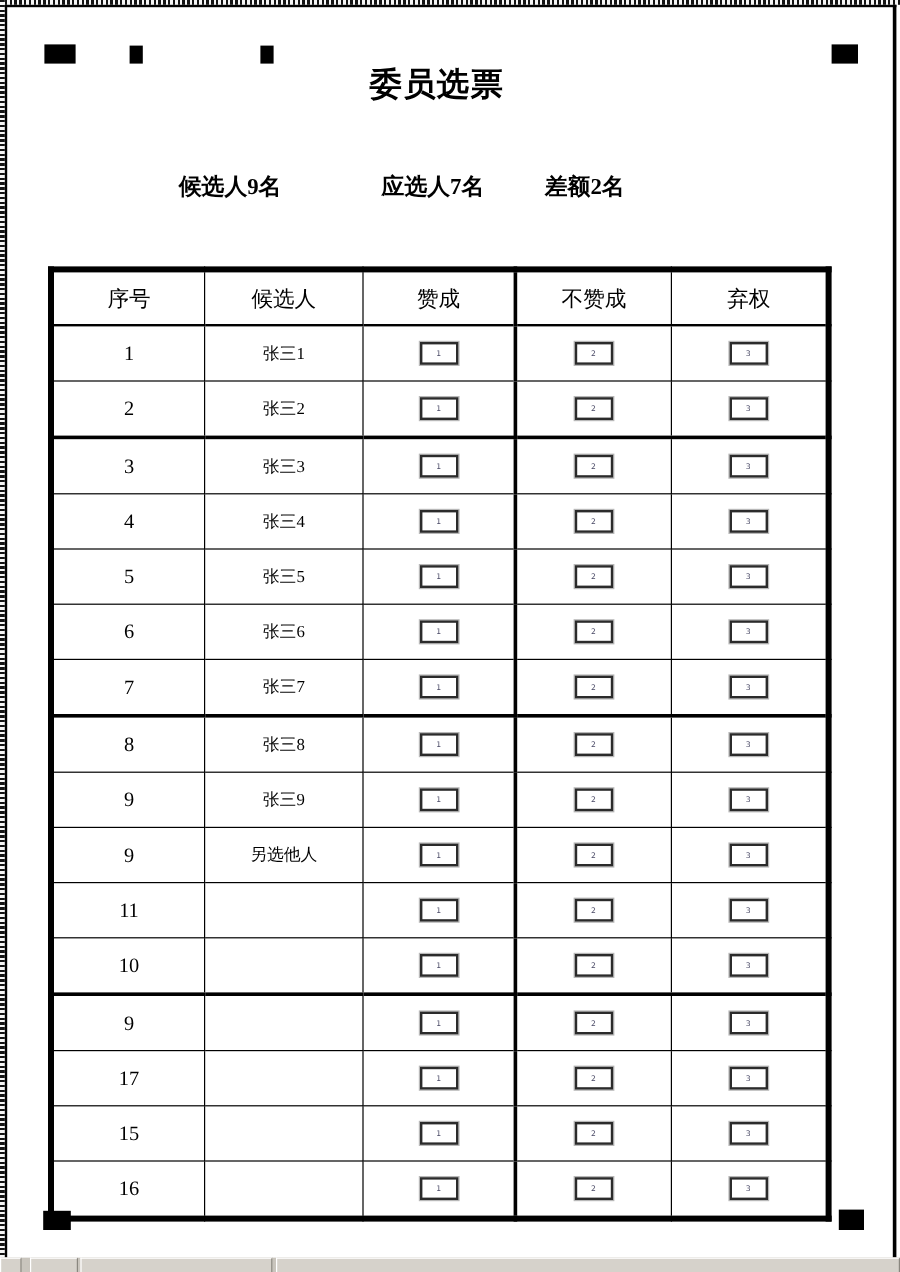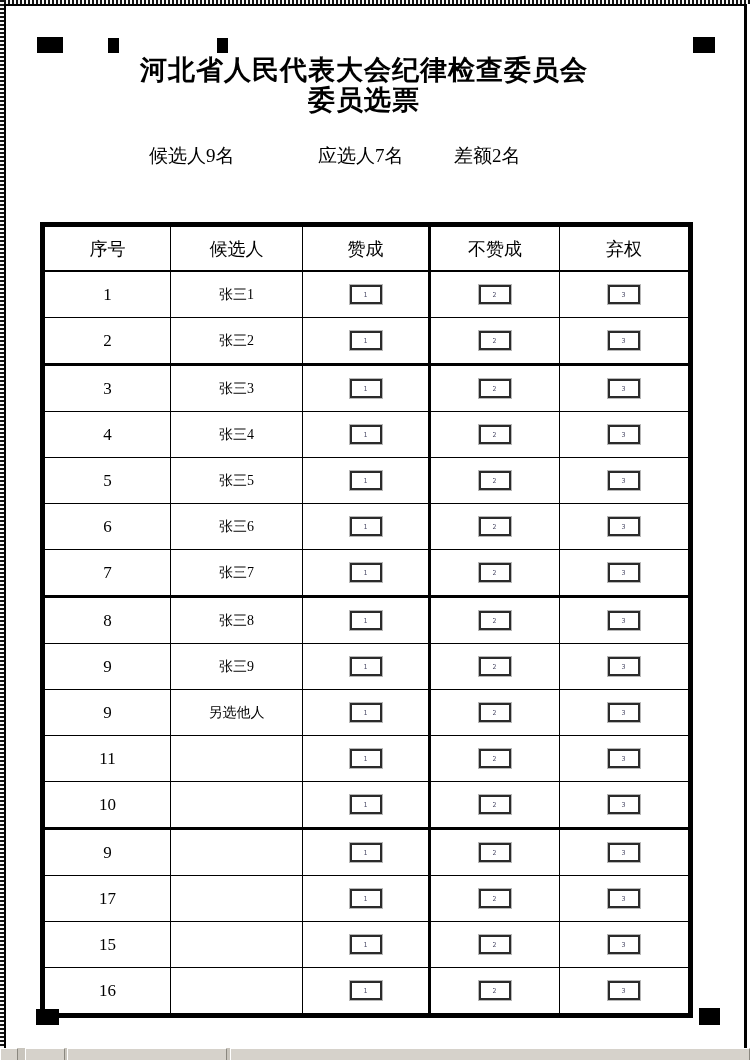--- a/index.html
+++ b/index.html
@@ -24,21 +24,21 @@
   .m-ts1 { left:108px; top:38px;  width:11px; height:15px; }
   .m-ts2 { left:217px; top:38px;  width:11px; height:15px; }
   .m-tr  { left:693px; top:37px;  width:22px; height:16px; }
   .m-bl  { left:36px;  top:1009px; width:23px; height:16px; }
   .m-br  { left:699px; top:1008px; width:21px; height:17px; }
 
   .title { position:absolute; top:55px; left:0; width:728px; text-align:center;
     font-size:27px; font-weight:bold; line-height:30px; letter-spacing:1px; }
   .title div { white-space:nowrap; }
 
-  .info { position:absolute; top:143px; font-size:19px; font-weight:400; white-space:nowrap;text-align:center; }
+  .info { position:absolute; top:143px; font-size:19px; font-weight:700; white-space:nowrap;text-align:center; }
   .info-candidates { left:149px; }
   .info-seats     { left:318px; }
   .info-margin    { left:454px; }
 
   .note { position:absolute; top:184px; left:20px; width:648px; text-align:center;
     font-size:17px; white-space:nowrap; }
 
   table.ballot { position:absolute; left:40px; top:222px; width:648px;
     border-collapse:collapse; table-layout:fixed; border:5px solid #000000; }
   .ballot th, .ballot td { border:1px solid #000; text-align:center;
@@ -78,21 +78,20 @@
   <div class="frame-right"></div>
 
   <div class="mark m-tl"></div>
   <div class="mark m-ts1"></div>
   <div class="mark m-ts2"></div>
   <div class="mark m-tr"></div>
   <div class="mark m-bl"></div>
   <div class="mark m-br"></div>
 
   <div class="title">
-    <div>河北省人民代表大会纪律检查委员会</div>
     <div>委员选票</div>
   </div>
 
   <span class="info info-candidates">候选人9名</span>
   <span class="info info-seats">应选人7名</span>
   <span class="info info-margin">差额2名</span>
 
 
   <table class="ballot">
     <colgroup>

